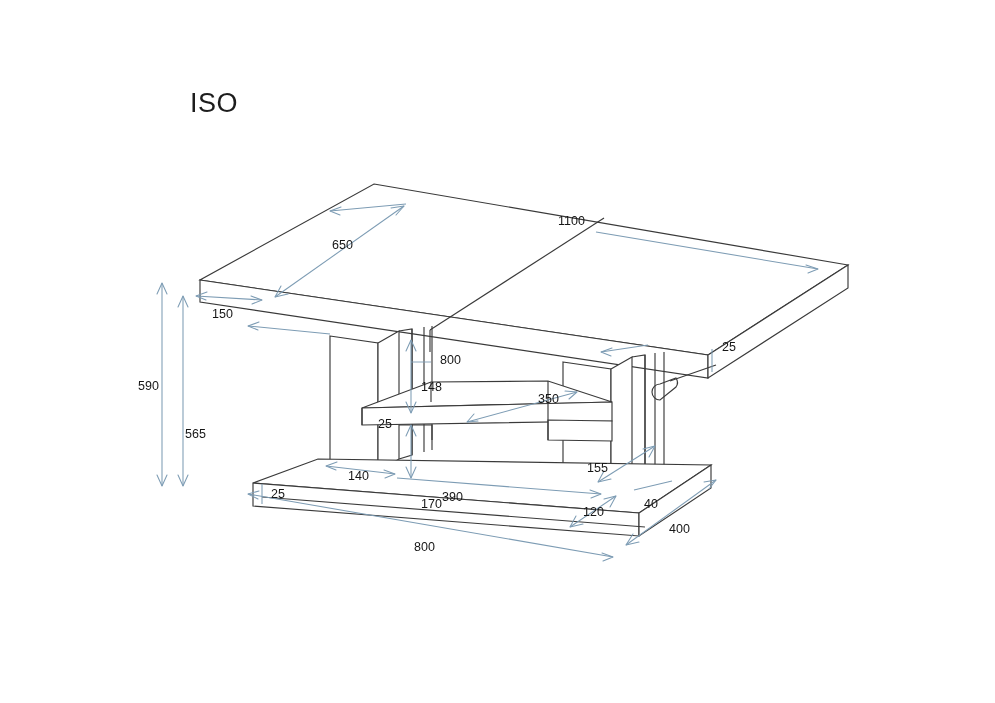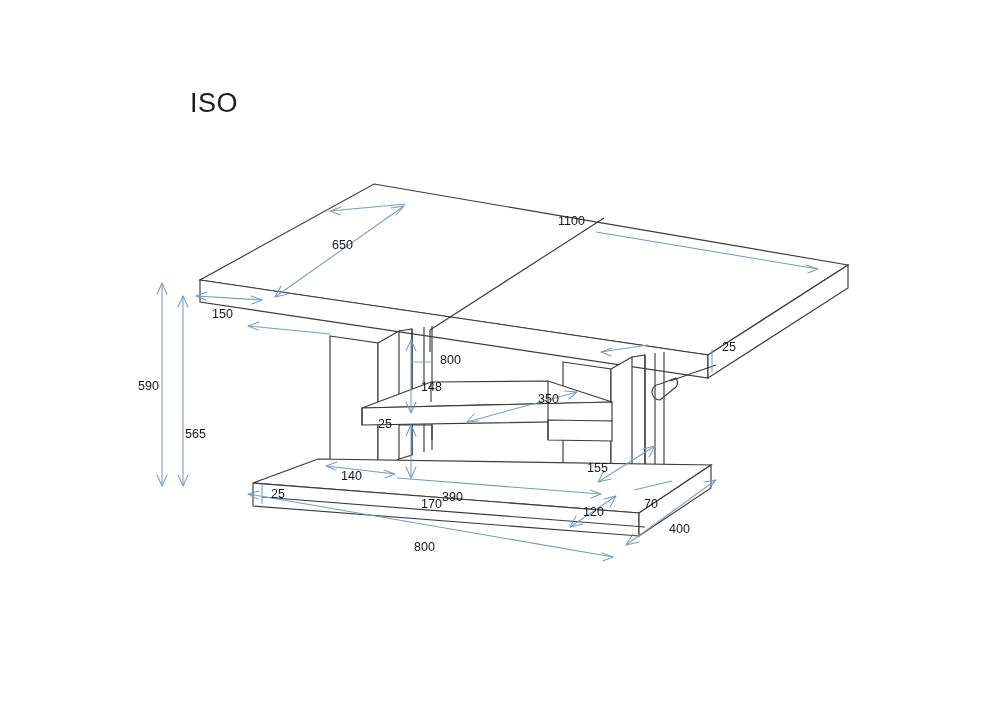--- a/index.html
+++ b/index.html
@@ -230,22 +230,22 @@
   <div class="dim-label" style="left:558px; top:215px;">1100</div>
   <div class="dim-label" style="left:212px; top:308px;">150</div>
   <div class="dim-label" style="left:722px; top:341px;">25</div>
   <div class="dim-label" style="left:138px; top:380px;">590</div>
   <div class="dim-label" style="left:185px; top:381px;margin-top:47px;">565</div>
   <div class="dim-label" style="left:440px; top:354px;">800</div>
   <div class="dim-label" style="left:421px; top:381px;">148</div>
   <div class="dim-label" style="left:378px; top:418px;">25</div>
   <div class="dim-label" style="left:538px; top:393px;">350</div>
   <div class="dim-label" style="left:421px; top:454px;margin-top:44px;">170</div>
-  <div class="dim-label" style="left:341px; top:470px;">140</div>
+  <div class="dim-label" style="left:348px; top:470px;">140</div>
   <div class="dim-label" style="left:587px; top:462px;">155</div>
   <div class="dim-label" style="left:271px; top:488px;">25</div>
   <div class="dim-label" style="left:442px; top:491px;">390</div>
-  <div class="dim-label" style="left:644px; top:498px;">70</div>
+  <div class="dim-label" style="left:644px; top:498px;">40</div>
   <div class="dim-label" style="left:583px; top:506px;">120</div>
   <div class="dim-label" style="left:669px; top:523px;">400</div>
   <div class="dim-label" style="left:414px; top:541px;">800</div>
 
 </div>
 
 </body></html>

